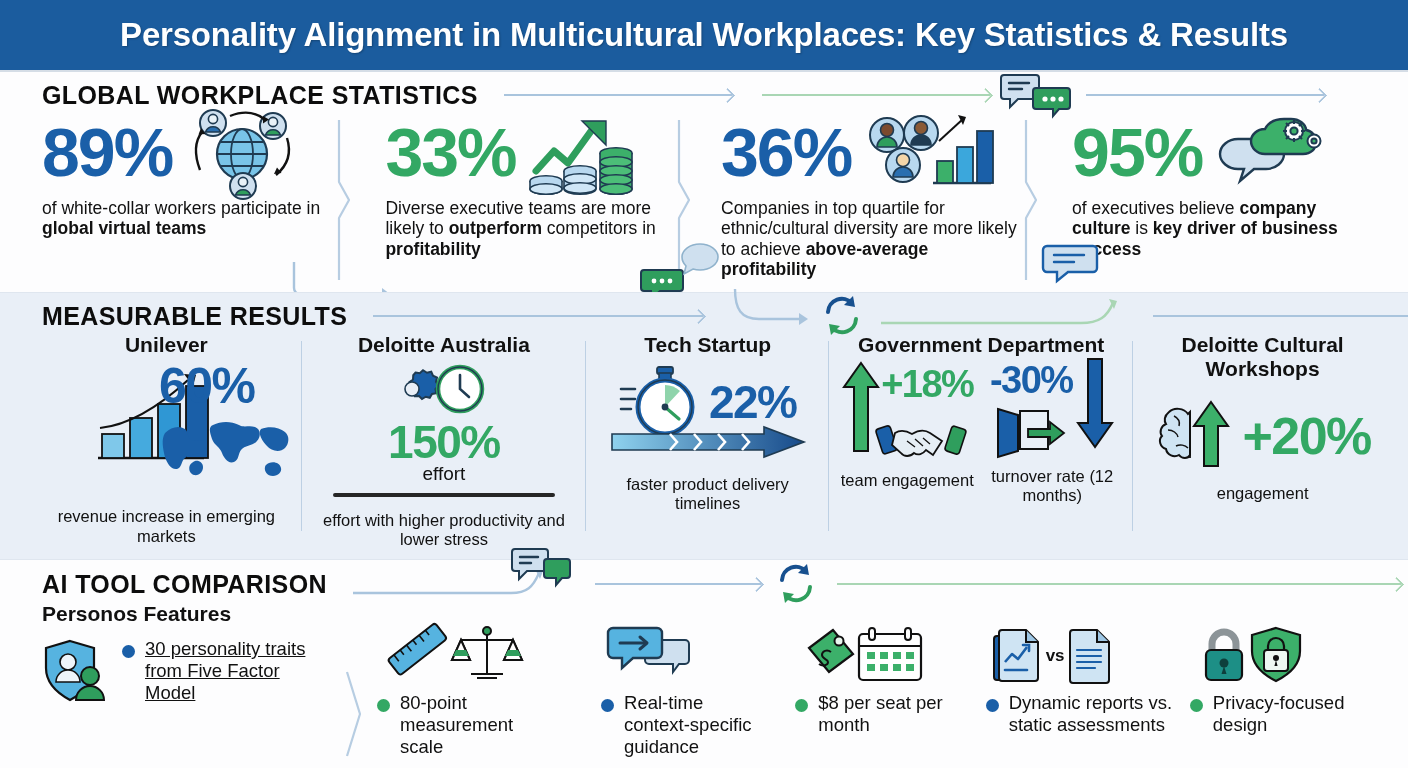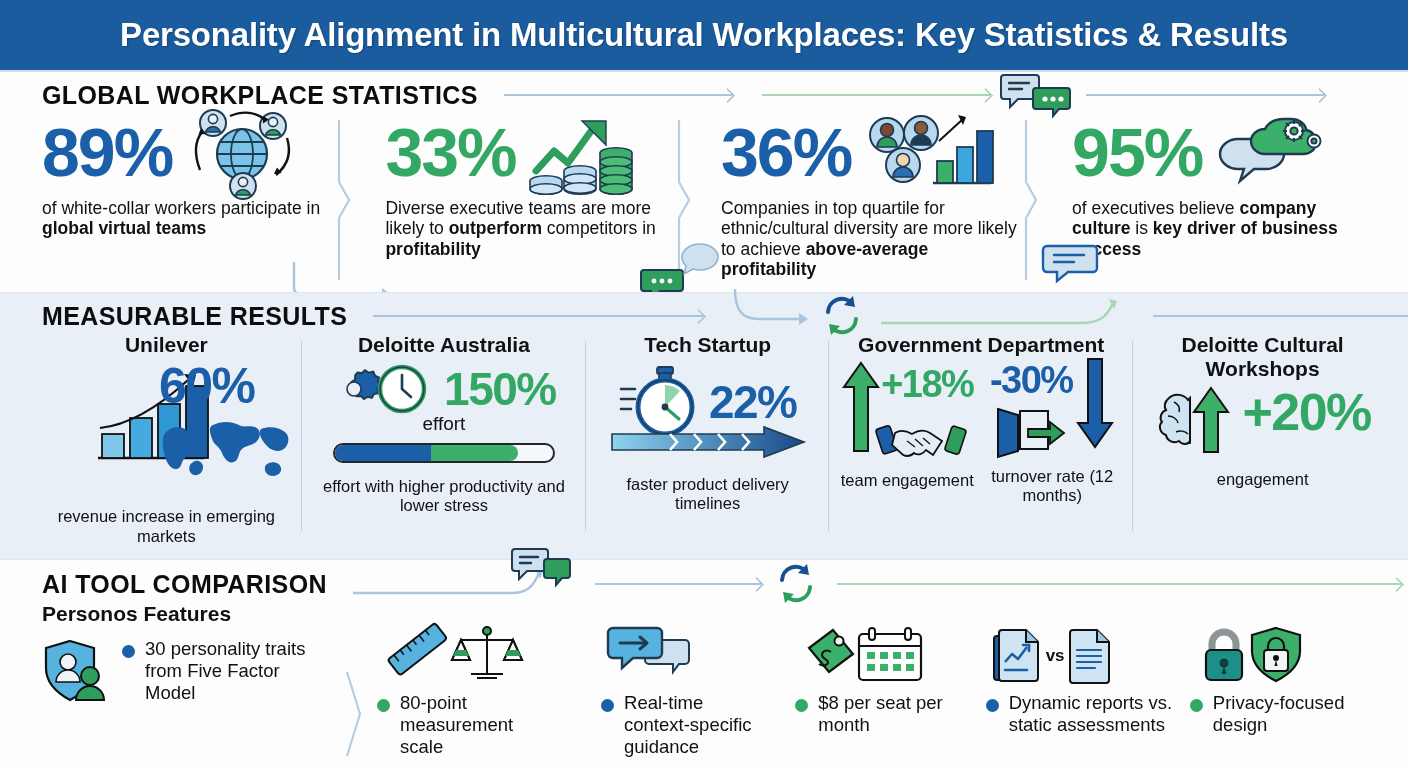--- a/index.html
+++ b/index.html
@@ -357,21 +357,21 @@
             <path d="M112 48c5-2 11 0 12 5 1 4-3 8-8 8-6 0-9-5-8-9 0-2 2-3 4-4z"></path>
             <path d="M38 46c4-1 8 2 8 6 0 5-4 9-9 8-4-1-6-6-4-10 1-2 3-3 5-4z"></path>
           </svg>
         </div>
         <div class="rcap" style="margin-top:14px;">revenue increase in emerging markets</div>
         <div class="vdiv"></div>
       </div>
 
       <div class="res r2">
         <div class="rtitle">Deloitte Australia</div>
-        <div style="display:flex;align-items:center;gap:4px;margin-top:6px;">
+        <div style="display:flex;align-items:center;gap:4px;margin-top:6px;flex-direction:column;">
           <div>
             <svg width="108" height="52" viewBox="0 0 108 52">
               <g fill="#1a5fa8" stroke="#1f3b52" stroke-width="1.6">
                 <path d="M22 6l3.4.6 2.6-2.4 3.2 2 3.4-.8 1.4 3.2 3.2 1.4-.8 3.4 2 3.2-2.4 2.6.6 3.4-3.4.6-1.8 3-3.2-.8-3 1.8-2.4-2.4-3.4.2-.8-3.3-3-1.8 1-3.2-1.4-3.1 2.8-2 .2-3.4z" transform="translate(-2,2) scale(1.25)"></path>
               </g>
               <circle cx="22" cy="26" r="7" fill="#e9eff7" stroke="#1f3b52" stroke-width="1.6"></circle>
               <circle cx="70" cy="26" r="22" fill="#fff" stroke="#2f9e5d" stroke-width="4.5"></circle>
               <circle cx="70" cy="26" r="22" fill="none" stroke="#1f3b52" stroke-width="1.4"></circle>
               <path d="M70 12v14l9 8" stroke="#1f3b52" stroke-width="2.6" fill="none" stroke-linecap="round"></path>
             </svg>
@@ -461,21 +461,21 @@
               </svg>
             </div>
             <div class="rcap" style="margin-top:8px;">turnover rate (12 months)</div>
           </div>
         </div>
         <div class="vdiv"></div>
       </div>
 
       <div class="res r5">
         <div class="rtitle">Deloitte Cultural Workshops</div>
-        <div style="display:flex;align-items:flex-start;gap:0;margin-top:6px;">
+        <div style="display:flex;align-items:center;gap:0;margin-top:20px;">
           <div>
             <svg width="92" height="72" viewBox="0 0 92 72">
               <path d="M34 14c-4-6-14-7-19-2-5 4-5 9-3 12-5 2-7 8-4 12-4 4-2 11 4 13 1 6 8 9 13 6 3 4 9 4 11 0V12z" fill="#cfe4f3" stroke="#111" stroke-width="2"></path>
               <path d="M36 12v46" stroke="#111" stroke-width="1.8"></path>
               <path d="M20 16c4 2 6 6 5 10M14 30c5 0 9 3 10 7M22 46c4-2 9-1 12 2" stroke="#111" stroke-width="1.5" fill="none"></path>
               <path d="M57 2l17 24H64v40H50V26H40z" fill="#3cb06a" stroke="#111" stroke-width="2"></path>
             </svg>
           </div>
           <div class="resnum green" style="font-size:52px;margin-left:-4px;">+20%</div>
         </div>
@@ -512,21 +512,21 @@
         </div>
         <div class="arr green" style="left:494px;width:564px;"></div>
       </div>
     </div>
 
     <div class="subtitle">Personos Features</div>
 
     <div class="airow">
 
       <div class="ai a1">
-        <div class="row1" style="padding-top:10px;">
+        <div class="row1" style="padding-top:10px;text-decoration:underline;">
           <div>
             <svg width="72" height="66" viewBox="0 0 72 66">
               <path d="M30 3l24 7v20c0 15-11 25-24 32C17 55 6 45 6 30V10z" fill="#56b3e0" stroke="#111" stroke-width="2.2"></path>
               <circle cx="28" cy="24" r="8" fill="#eef5fa" stroke="#111" stroke-width="1.6"></circle>
               <path d="M16 44a12 12 0 0124 0z" fill="#eef5fa" stroke="#111" stroke-width="1.6"></path>
               <circle cx="50" cy="38" r="9" fill="#2f9e5d" stroke="#111" stroke-width="2"></circle>
               <path d="M36 62a14 14 0 0128 0z" fill="#2f9e5d" stroke="#111" stroke-width="2"></path>
             </svg>
           </div>
           <div class="bulletrow" style="padding-top:0;">

